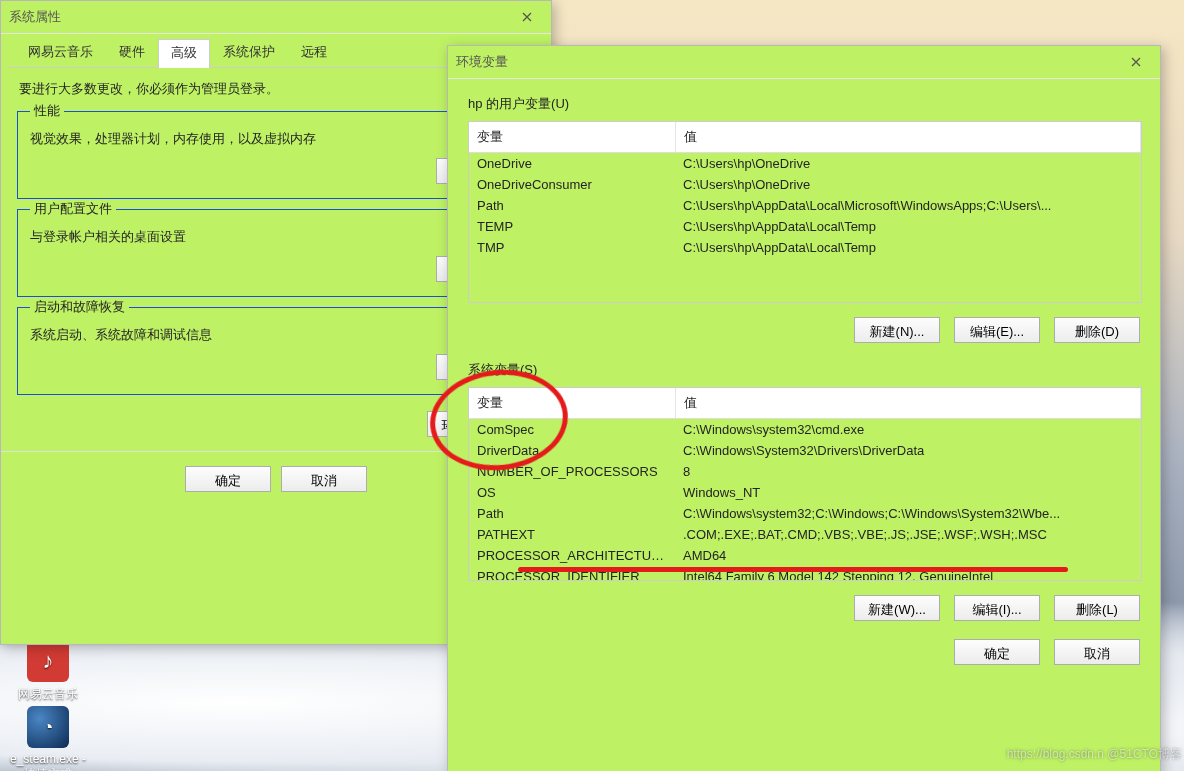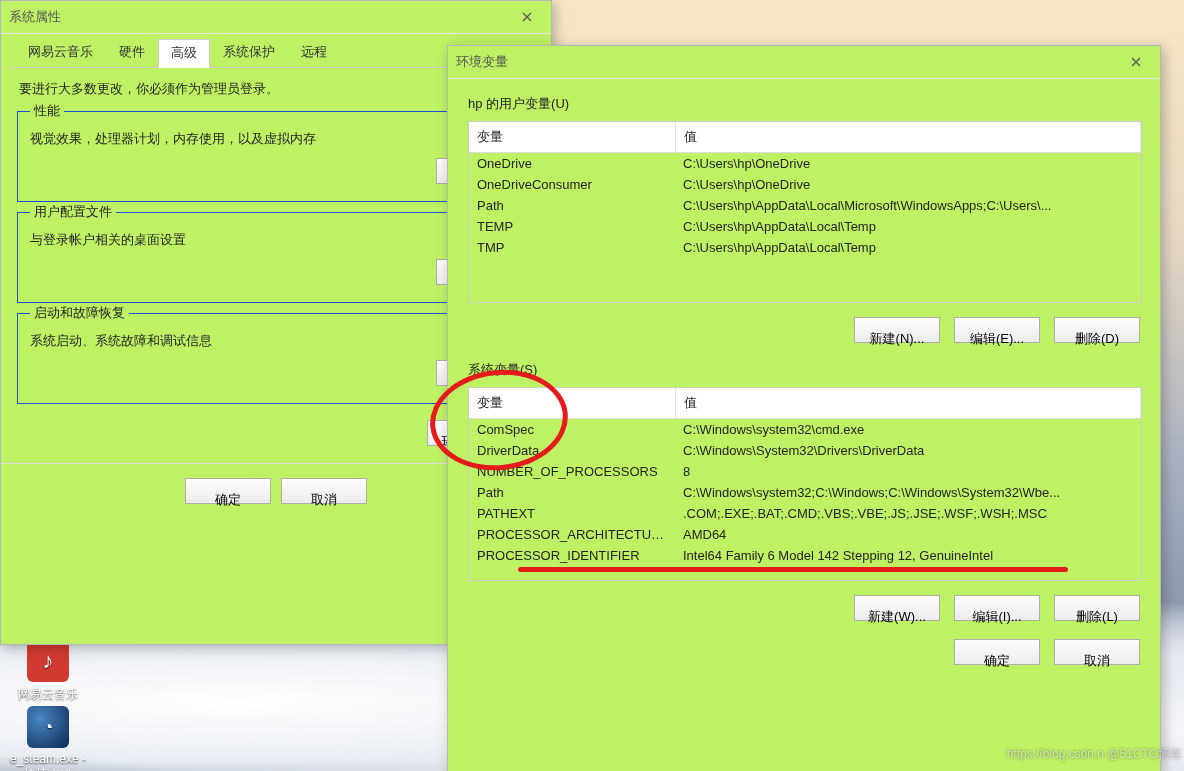--- a/index.html
+++ b/index.html
@@ -11,21 +11,21 @@
 .close-x{width:32px;height:24px;display:flex;align-items:center;justify-content:center;color:#555;cursor:pointer;}
 .close-x svg{width:10px;height:10px;}
 .tabs{display:flex;border-bottom:1px solid #ccc;padding-left:6px;margin:4px 8px 0;}
 .tab{padding:4px 12px 6px;border:1px solid transparent;border-bottom:none;margin-right:0;color:#333;cursor:pointer;}
 .tab.active{border-color:#ccc;background:#fff;position:relative;top:1px;}
 .section{margin:10px 14px 14px;}
 .group{border:1px solid #1d4ed8;padding:10px 12px 14px;margin-top:1px;}
 .group legend{padding:0 4px;font-size:13px;}
 .prompt{margin:12px 4px 4px;}
 .row-right{text-align:right;margin-top:10px;}
-.win-btn{min-width:86px;height:26px;border:1px solid #adadad;background:linear-gradient(#fdfdfd,#ececec);font-family:inherit;font-size:13px;padding:12px 12px;cursor:pointer;}
+.win-btn{min-width:86px;height:26px;border:1px solid #adadad;background:linear-gradient(#fdfdfd,#ececec);font-family:inherit;font-size:13px;padding:5px 12px;cursor:pointer;}
 .dlg-btns{display:flex;gap:10px;justify-content:center;padding:14px 0 14px;border-top:1px solid #e0e0e0;margin-top:10px;}
 
 .env-body{padding:10px 20px 14px;}
 .env-group-title{margin:6px 0 8px;}
 .vars-table{border:1px solid #ccc;width:100%;height:180px;overflow:hidden;position:relative;}
 .vars-header{display:flex;border-bottom:1px solid #ddd;background:#fff;}
 .vars-header div{padding:6px 8px;font-size:13px;border-right:1px solid #e4e4e4;}
 .col-name{width:190px;flex:none;}
 .col-val{flex:1;}
 .vars-rows{height:150px;overflow-y:auto;}
@@ -167,20 +167,24 @@
           </div>
           <div class="var-row">
             <div class="col-name">DriverData</div>
             <div class="col-val">C:\Windows\System32\Drivers\DriverData</div>
           </div>
           <div class="var-row">
             <div class="col-name">NUMBER_OF_PROCESSORS</div>
             <div class="col-val">8</div>
           </div>
           <div class="var-row">
+            <div class="col-name">OS</div>
+            <div class="col-val">Windows_NT</div>
+          </div>
+          <div class="var-row">
             <div class="col-name">Path</div>
             <div class="col-val">C:\Windows\system32;C:\Windows;C:\Windows\System32\Wbe...</div>
           </div>
           <div class="var-row">
             <div class="col-name">PATHEXT</div>
             <div class="col-val">.COM;.EXE;.BAT;.CMD;.VBS;.VBE;.JS;.JSE;.WSF;.WSH;.MSC</div>
           </div>
           <div class="var-row">
             <div class="col-name">PROCESSOR_ARCHITECTURE</div>
             <div class="col-val">AMD64</div>

